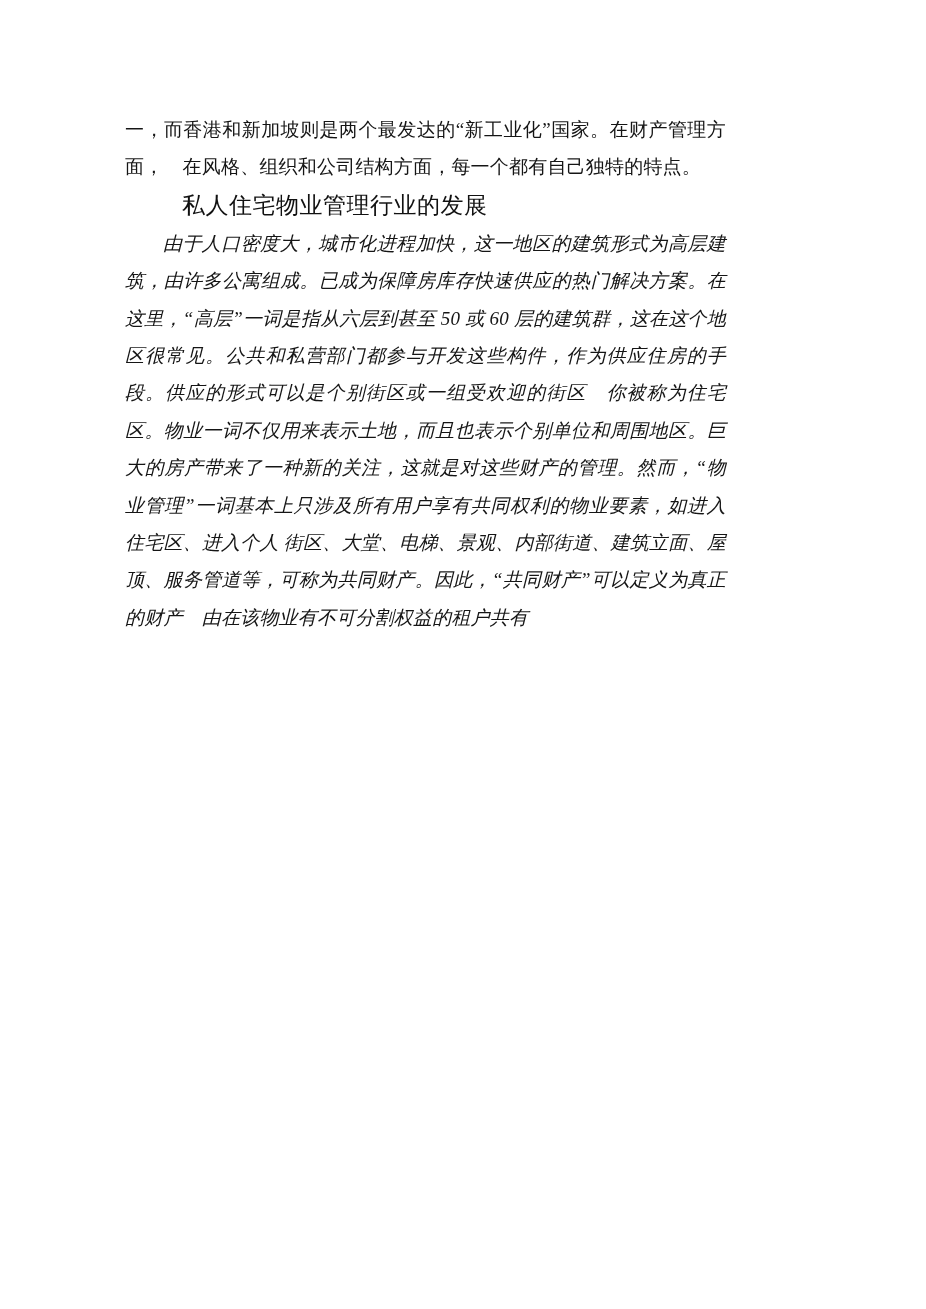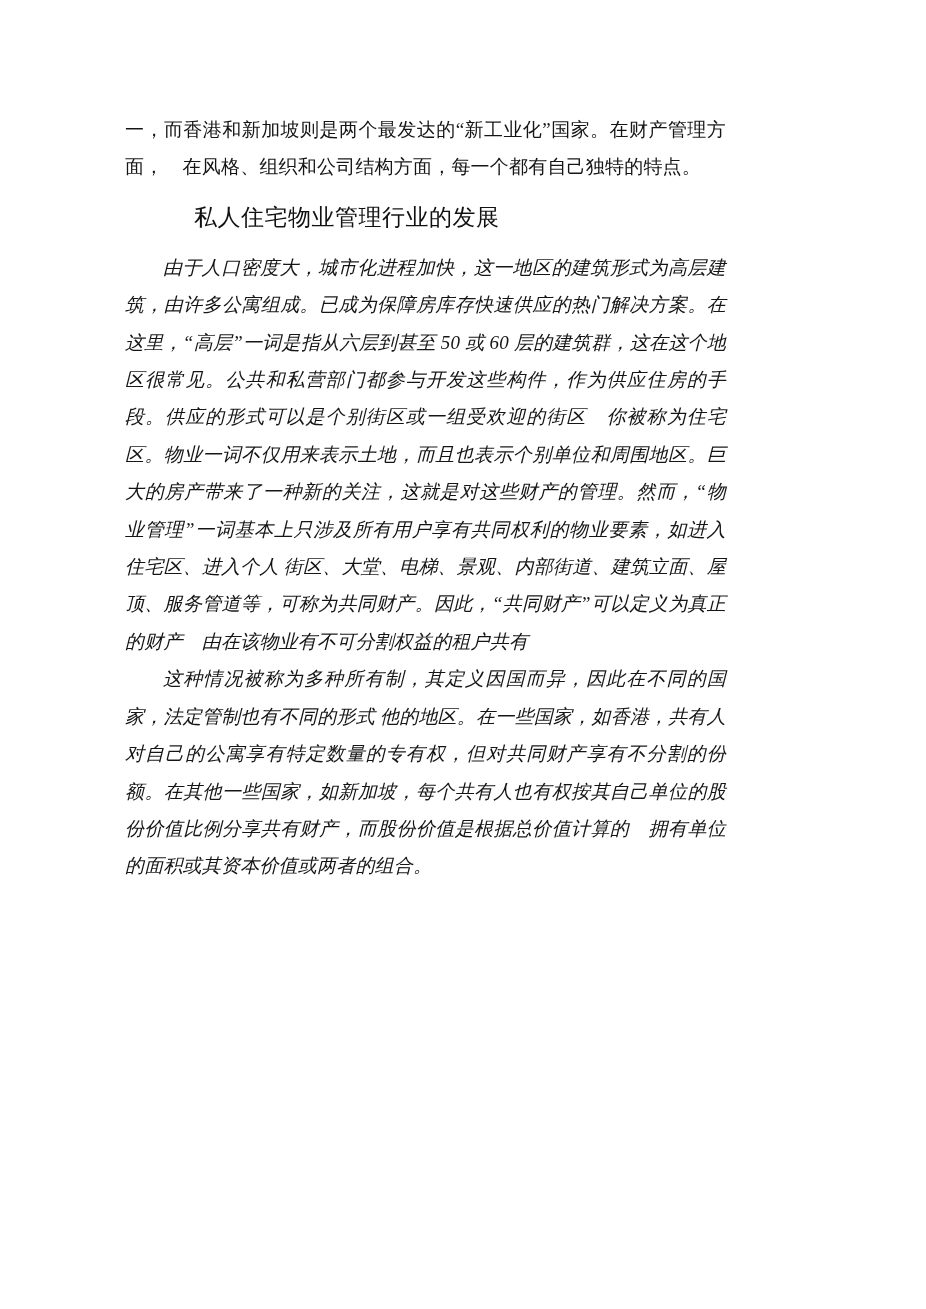--- a/index.html
+++ b/index.html
@@ -27,21 +27,21 @@
     line-height: 37.4px;
     text-align: justify;
     letter-spacing: 0.2px;
     word-break: break-all;
   }
   .doc-text p.indented {
     text-indent: 2em;
     font-style: italic;
   }
   .doc-heading {
-    margin: 12px;
+    margin: 0;
     padding-left: 57px;
     font-size: 23px;
     font-weight: normal;
     line-height: 39px;
     letter-spacing: 0.5px;
     color: #111111;
   }
 </style>
 </head>
 <body>
@@ -49,17 +49,16 @@
 <div class="page">
   <div class="doc-text">
 
     <p>一，而香港和新加坡则是两个最发达的“新工业化”国家。在财产管理方面，　在风格、组织和公司结构方面，每一个都有自己独特的特点。</p>
 
     <h1 class="doc-heading">私人住宅物业管理行业的发展</h1>
 
     <p class="indented">由于人口密度大，城市化进程加快，这一地区的建筑形式为高层建筑，由许多公寓组成。已成为保障房库存快速供应的热门解决方案。在这里，“高层”一词是指从六层到甚至 50 或 60 层的建筑群，这在这个地区很常见。公共和私营部门都参与开发这些构件，作为供应住房的手段。供应的形式可以是个别街区或一组受欢迎的街区　你被称为住宅区。物业一词不仅用来表示土地，而且也表示个别单位和周围地区。巨大的房产带来了一种新的关注，这就是对这些财产的管理。然而，“物业管理”一词基本上只涉及所有用户享有共同权利的物业要素，如进入住宅区、进入个人 街区、大堂、电梯、景观、内部街道、建筑立面、屋顶、服务管道等，可称为共同财产。因此，“共同财产”可以定义为真正的财产　由在该物业有不可分割权益的租户共有</p>
 
 
-    <p class="indented">这种情况被称为多种所有制，其定义因国而异，因此在不同的国家，法定管制也有不同的形式 他的地区。在一些国家，如香港，共有人对自己的公寓享有特定数量的专有权，但对共同财产享有不分割的份额。在其他一些国家，如新加坡，每个共有人也有权按其自己单位的股份价值比例分享共有财产，而股份价值是根据总价值计算的　拥有单位的面积或其资本价值或两者的组合。</p>
 
 
   </div>
 </div>
 
 </body></html>

